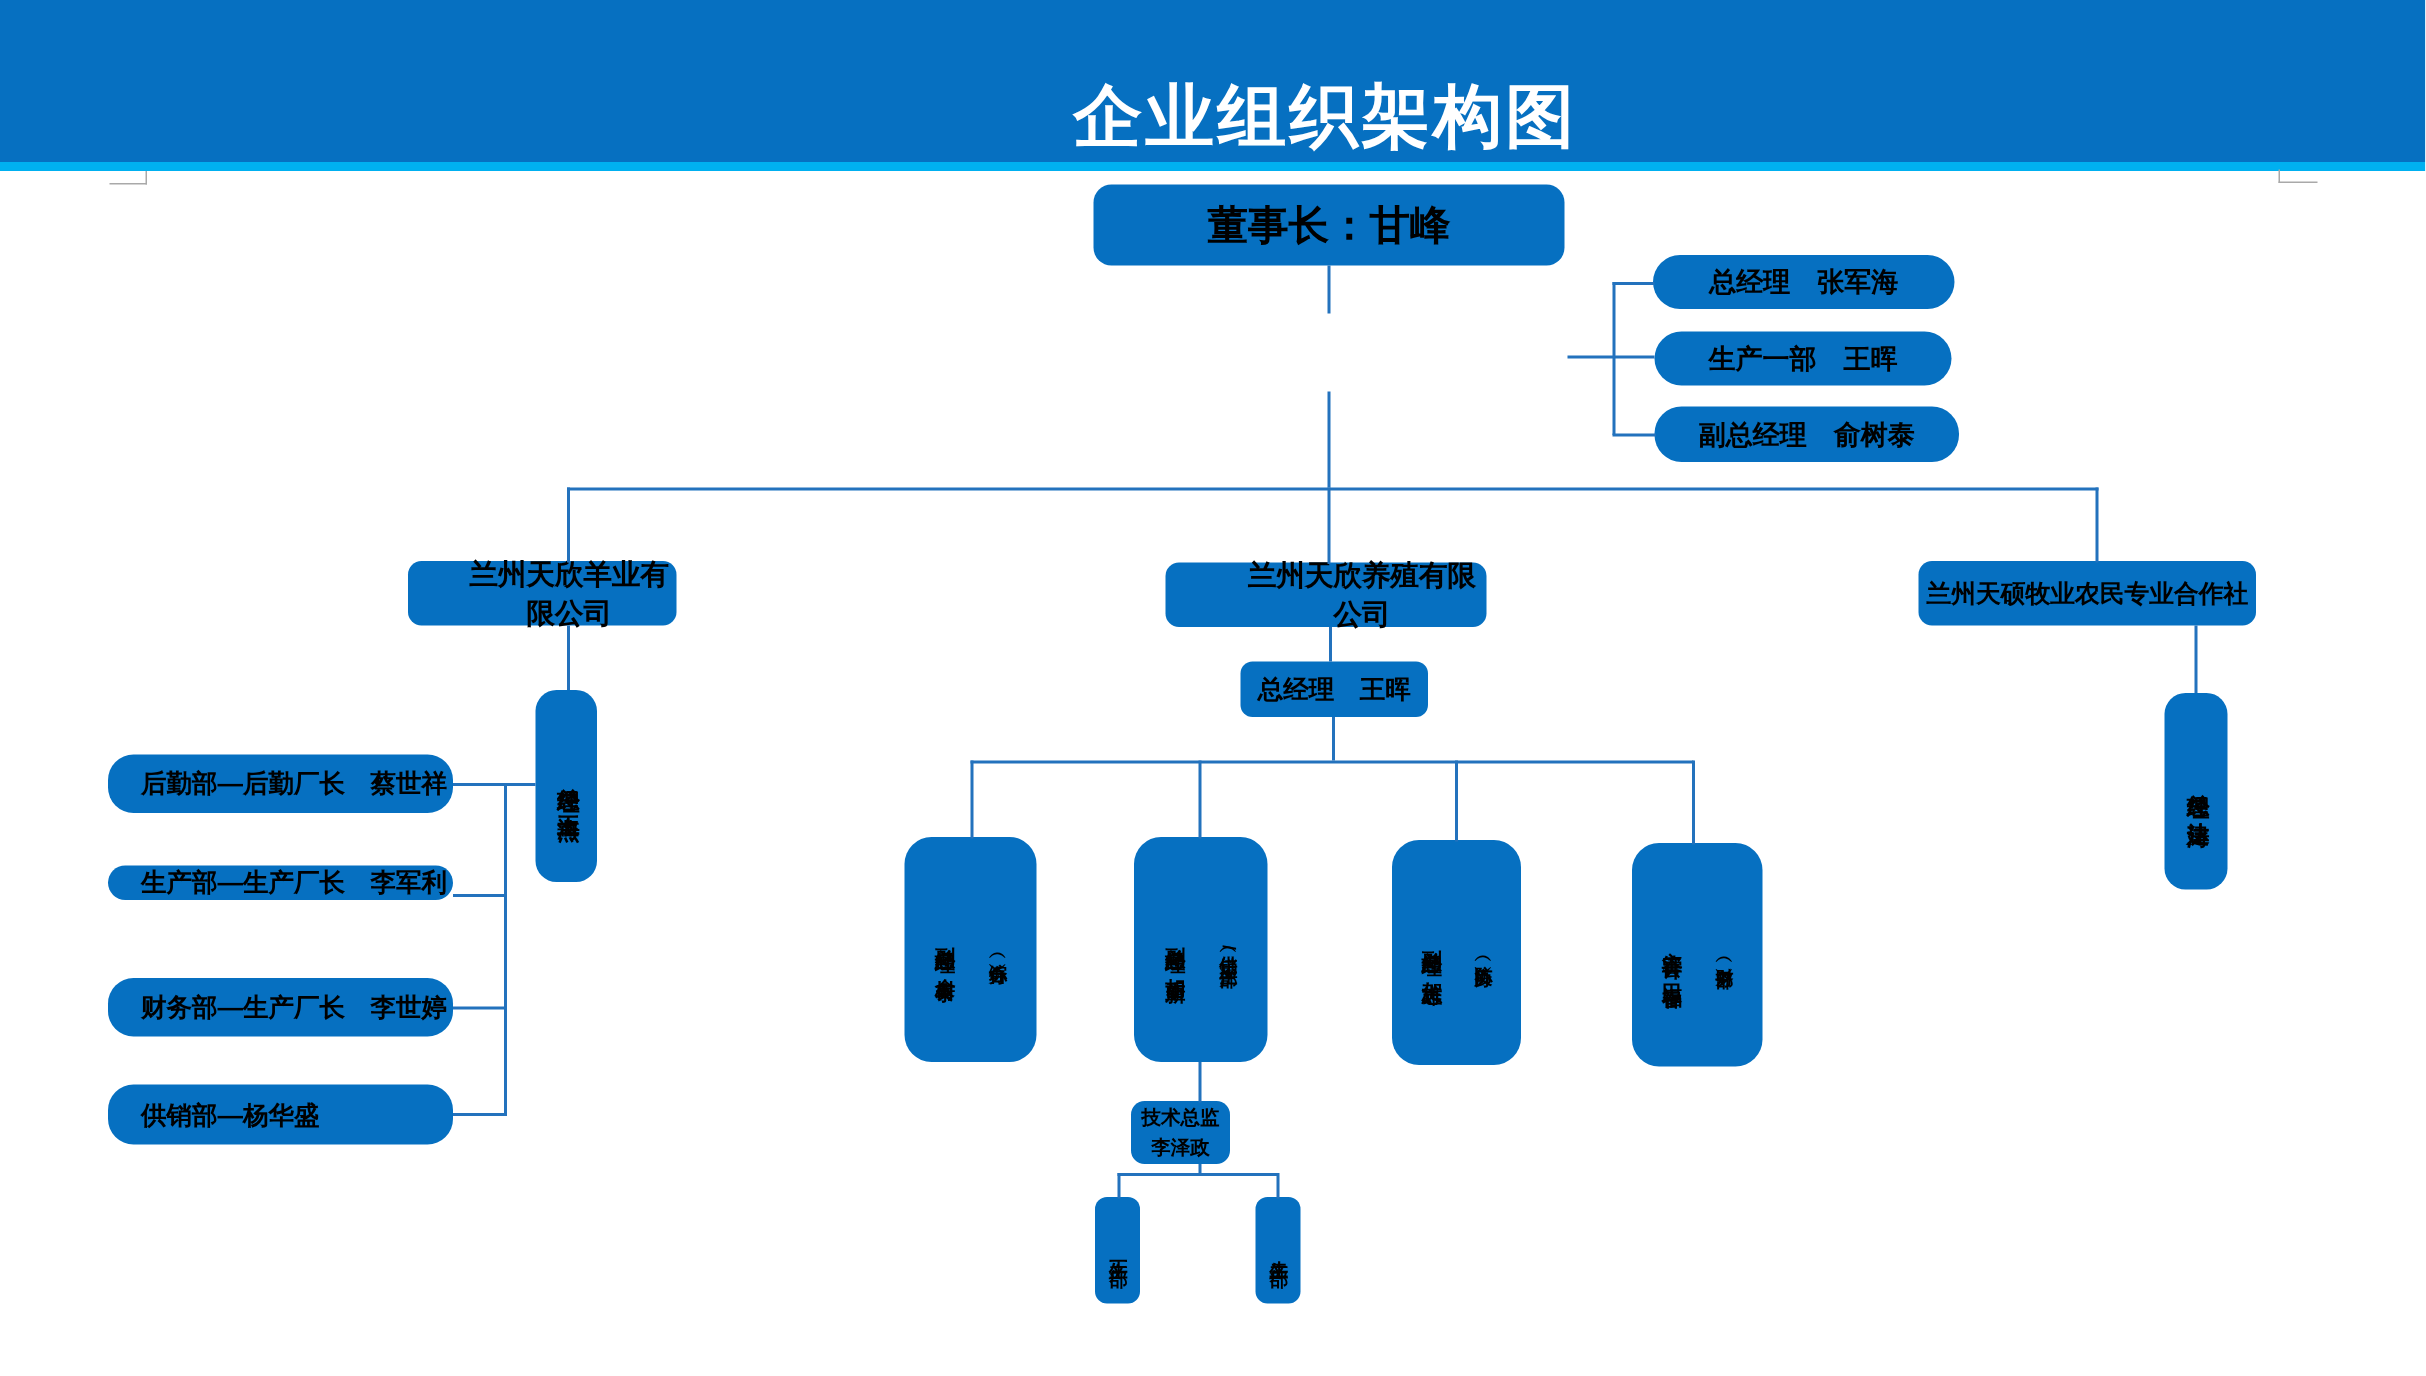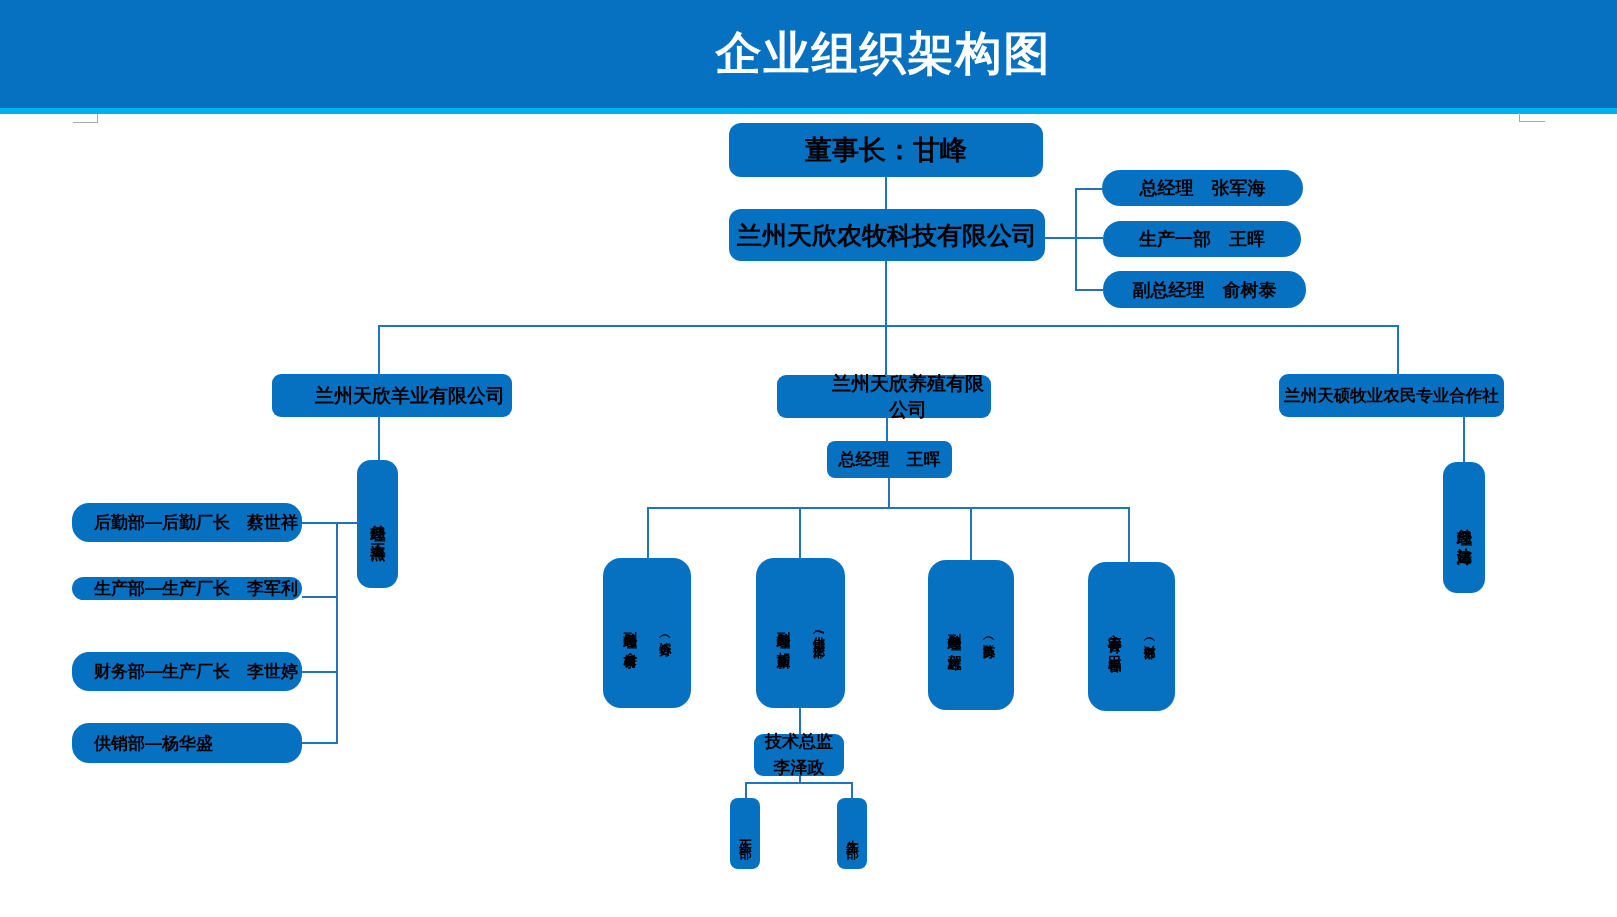--- a/index.html
+++ b/index.html
@@ -4,21 +4,21 @@
 <style>
   html,body{margin:0;padding:0;background:#fff;}
   .stage{
     position:relative;width:1617px;height:917px;background:#ffffff;
     font-family:"Liberation Sans", sans-serif;overflow:hidden;
   }
   
   .hdr{position:absolute;left:0;top:0;width:1617px;height:108px;background:var(--primary,#0670c1);}
   .hdr-title{
     width:100%;line-height:106px;text-align:center;color:#fff;font-weight:bold;
-    font-size:46px;letter-spacing:2px;box-sizing:border-box;padding-left:150px;
+    font-size:46px;letter-spacing:2px;box-sizing:border-box;padding-left:150px;margin-top:24px;
   }
   .strip{position:absolute;left:0;top:108px;width:1617px;height:6px;background:var(--accent-strip,#00b0f0);}
   .corner-l{position:absolute;left:73px;top:114px;width:24px;height:8px;
     border-right:1.5px solid #a9a9a9;border-bottom:1.5px solid #a9a9a9;}
   .corner-r{position:absolute;left:1519px;top:113px;width:25px;height:8px;
     border-left:1.5px solid #a9a9a9;border-bottom:1.5px solid #a9a9a9;}
   
   .node{
     position:absolute;background:var(--primary,#0670c1);color:#000000;font-weight:bold;
     display:flex;align-items:center;justify-content:center;box-sizing:border-box;
@@ -41,27 +41,26 @@
 <div class="stage">
 
   <div class="hdr">
     <div class="hdr-title">企业组织架构图</div>
   </div>
   <div class="strip"></div>
   <div class="corner-l"></div>
   <div class="corner-r"></div>
 
   <div class="node" style="left:729px;top:123px;width:314px;height:54px;border-radius:12px;font-size:27px;">董事长：甘峰</div>
-  <div class="node" style="left:729px;top:209px;width:316px;height:52px;border-radius:12px;font-size:25px;">兰州天欣农牧科技有限公司</div>
 
   <div class="node" style="left:1102px;top:170px;width:201px;height:36px;border-radius:18px;font-size:18px;">总经理　张军海</div>
   <div class="node" style="left:1103px;top:221px;width:198px;height:36px;border-radius:18px;font-size:18px;">生产一部　王晖</div>
   <div class="node" style="left:1103px;top:271px;width:203px;height:37px;border-radius:18px;font-size:18px;">副总经理　俞树泰</div>
 
-  <div class="node" style="left:272px;top:374px;width:240px;height:43px;border-radius:9px;font-size:19px;padding-left:36px;">兰州天欣羊业有限公司</div>
+  <div class="node" style="left:272px;top:374px;width:179px;height:43px;border-radius:9px;font-size:19px;padding-left:36px;">兰州天欣羊业有限公司</div>
   <div class="node" style="left:777px;top:375px;width:214px;height:43px;border-radius:9px;font-size:19px;padding-left:48px;">兰州天欣养殖有限公司</div>
   <div class="node" style="left:1279px;top:374px;width:225px;height:43px;border-radius:9px;font-size:16.5px;">兰州天硕牧业农民专业合作社</div>
 
   <div class="node vtext" style="left:357px;top:460px;width:41px;height:128px;border-radius:14px;font-size:15px;letter-spacing:1px;">总经理　王海燕</div>
   <div class="node" style="left:827px;top:441px;width:125px;height:37px;border-radius:8px;font-size:17px;">总经理　王晖</div>
   <div class="node vtext" style="left:1443px;top:462px;width:42px;height:131px;border-radius:14px;font-size:15px;letter-spacing:1px;">总经理　达建涛</div>
 
   <div class="node dept-row" style="left:72px;top:503px;width:230px;height:39px;border-radius:17px;font-size:17px;">后勤部—后勤厂长　蔡世祥</div>
   <div class="node dept-row" style="left:72px;top:577px;width:230px;height:23px;border-radius:17px;font-size:17px;">生产部—生产厂长　李军利</div>
   <div class="node dept-row" style="left:72px;top:652px;width:230px;height:39px;border-radius:17px;font-size:17px;">财务部—生产厂长　李世婷</div>
@@ -77,21 +76,21 @@
   </div>
   <div class="node deputy" style="left:928px;top:560px;width:86px;height:150px;border-radius:18px;">
     <span class="role">副总经理　贺志雄</span>
     <span class="dept">（防疫办）</span>
   </div>
   <div class="node deputy" style="left:1088px;top:562px;width:87px;height:149px;border-radius:18px;">
     <span class="role">主管会计　巴福春</span>
     <span class="dept">（财务部）</span>
   </div>
 
-  <div class="node two-line" style="left:754px;top:734px;width:90px;height:42px;border-radius:9px;font-size:17px;">
+  <div class="node two-line" style="left:754px;top:734px;width:66px;height:42px;border-radius:9px;font-size:13px;">
     <span>技术总监</span>
     <span>李泽政</span>
   </div>
   <div class="node vtext" style="left:730px;top:798px;width:30px;height:71px;border-radius:8px;font-size:12.5px;letter-spacing:2px;">生产一部</div>
   <div class="node vtext" style="left:837px;top:798px;width:30px;height:71px;border-radius:8px;font-size:12.5px;letter-spacing:2px;">生产二部</div>
 
   <div class="vline" style="left:885px;top:177px;height:32px;"></div>
   <div class="hline" style="left:1045px;top:237px;width:58px;"></div>
   <div class="vline" style="left:1075px;top:188px;height:102px;"></div>
   <div class="hline" style="left:1075px;top:188px;width:28px;"></div>

